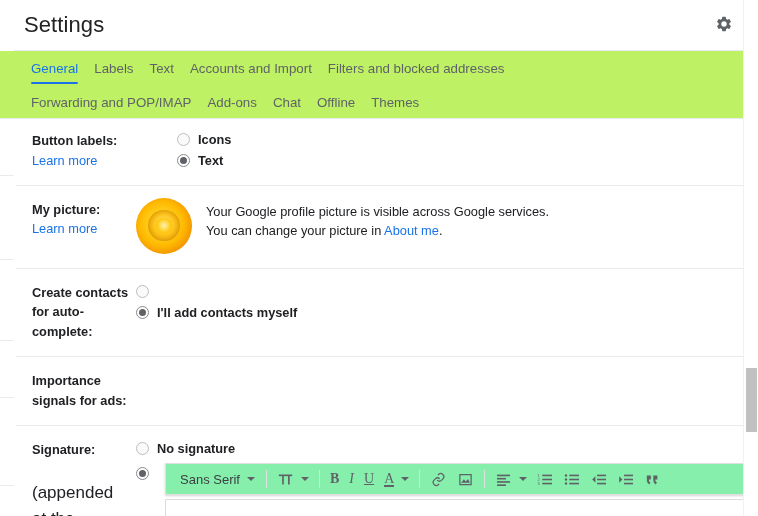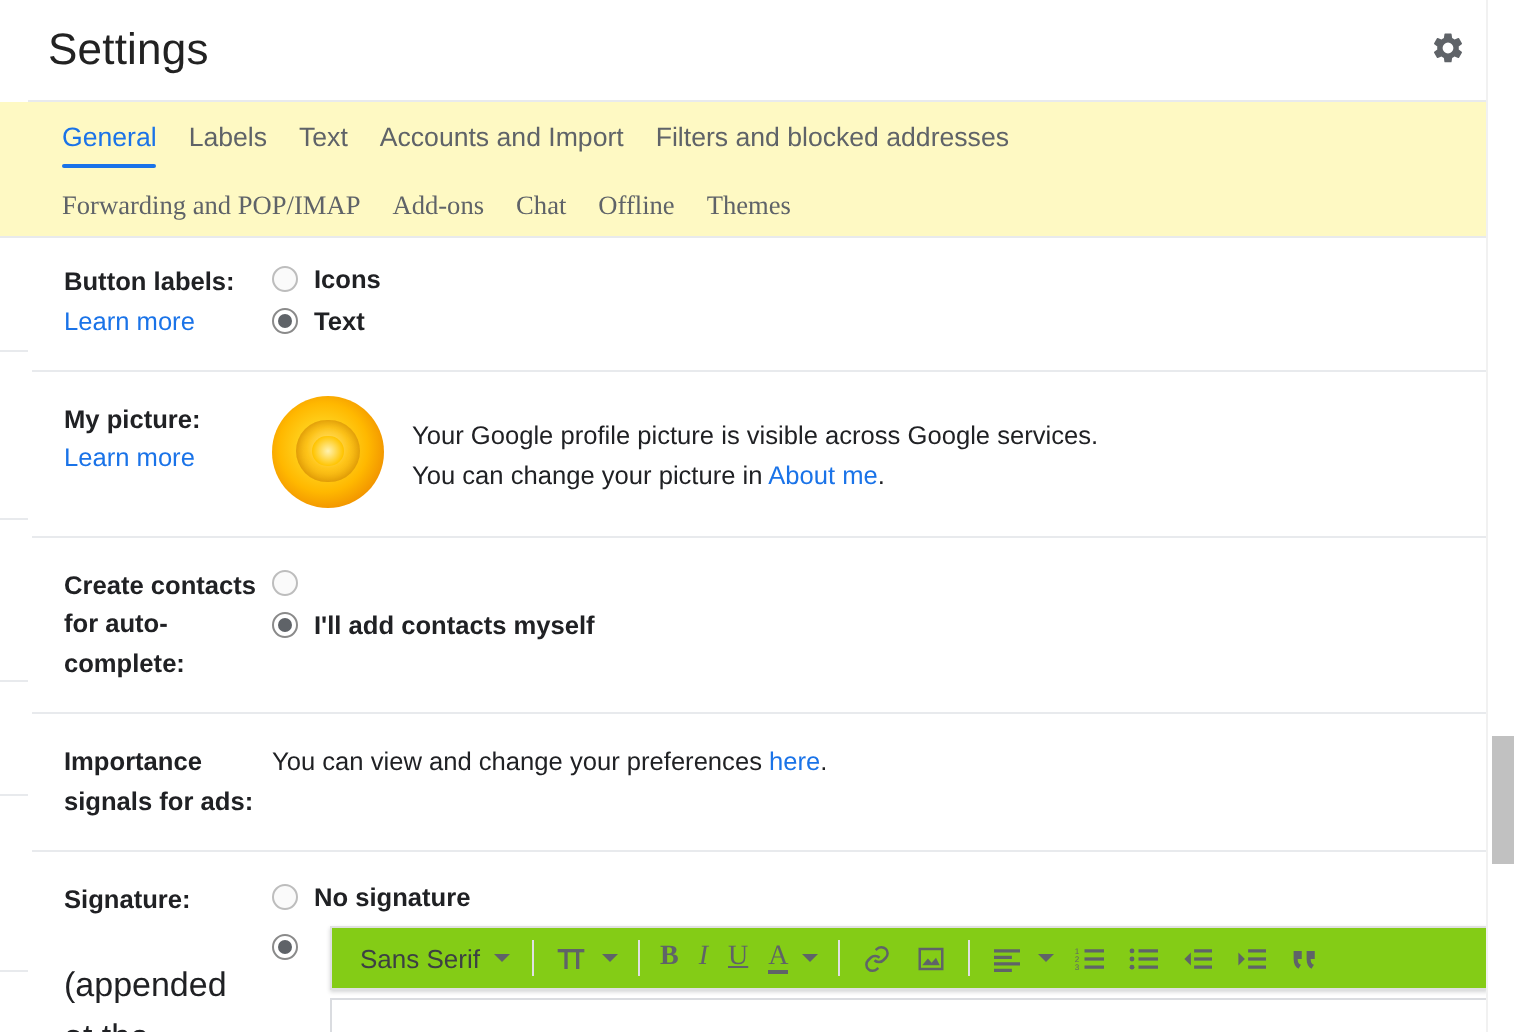--- a/index.html
+++ b/index.html
@@ -34,29 +34,29 @@
     cursor: pointer;
   }
   .gear-btn svg { display:block; }
   .header-rule {
     height: 1px;
     background: #e8eaed;
     margin: 0 14px 0 14px;
   }
 
   
-  .tabs-wrap { padding: 0 0 0 24px; background:#fef9c3; }
+  .tabs-wrap { padding: 0 0 0 24px; background:#bef264; }
   .tab-row {
     display: flex;
     align-items: flex-end;
     gap: 0;
     height: 33px;
   }
   .tab-row.row1 { padding-top: 4px; }
-  .tab-row.row2 { height: 34px; font-family: Liberation Serif, serif; }
+  .tab-row.row2 { height: 34px; }
   .tab {
     font-size: 13.3px;
     color: #5f6368;
     padding: 0 8px 9px 8px;
     cursor: pointer;
     white-space: nowrap;
     position: relative;
     line-height: 1;
   }
   .tab:first-child { padding-left: 7px; }
@@ -76,21 +76,21 @@
     padding-left: 16px;
     padding-right: 14px;
     background:#fff;
   }
   .srow {
     display: flex;
     border-bottom: 1px solid #e8eaed;
     padding: 14px 0 14px 0;
     align-items: flex-start;
   }
-  .srow:first-child { padding-top: 12px; }
+  .srow:first-child { padding-top: 12px; gap: 41px; }
   .label-col {
     width: 120px;
     flex: 0 0 120px;
     padding-left: 16px;
     padding-right: 6px;
   }
   .label-title {
     font-size: 12.8px;
     font-weight: bold;
     color: #202124;
@@ -144,21 +144,21 @@
   .radio-text {
     font-size: 12.8px;
     font-weight: bold;
     color: #202124;
     line-height: 1.35;
     padding-top: 0px;
   }
   .radio-text.wrapping { white-space: nowrap; }
 
   
-  .pic-row-inner { display: flex; align-items: center; }
+  .pic-row-inner { display: flex; align-items: flex-start; }
   .avatar {
     width: 56px; height: 56px;
     border-radius: 50%;
     flex: 0 0 56px;
     margin-right: 14px;
     margin-top: -2px;
     overflow: hidden;
     cursor: pointer;
     background: radial-gradient(circle at 46% 46%, #fff0a8 0%, #ffd21e 26%, #ffb800 52%, #f09000 76%, #d97c00 100%);
     position: relative;
@@ -194,21 +194,21 @@
   
   .sig-radio-block { }
   .sig-editor-line { display: flex; align-items: flex-start; }
   .sig-editor {
     flex: 1 1 auto;
     margin-left: 8px;
     min-width: 0;
     margin-top: -2px;
   }
   .toolbar {
-    background: #84cc16;
+    background: #86efac;
     border: 1px solid #e0e0e0;
     box-shadow: 0 1px 2px rgba(60,64,67,.22);
     height: 32px;
     display: flex;
     align-items: center;
     padding: 0 4px;
     overflow: hidden;
     width: 100%;
   }
   .tb-item {
@@ -361,23 +361,20 @@
           <span class="radio-text">I'll add contacts myself</span>
         </div>
       </div>
     </div>
 
     <div class="srow">
       <div class="label-col">
         <div class="label-title">Importance</div>
         <div class="label-title">signals for ads:</div>
       </div>
-      <div class="content-col">
-        <div class="plain-text"><span>You can view and change your preferences </span><a class="link">here</a><span>.</span></div>
-      </div>
     </div>
 
     <div class="srow" style="border-bottom:none">
       <div class="label-col">
         <div class="label-title">Signature:</div>
         <div class="label-sub">(appended at the</div>
         <div class="label-sub">end of all outgoing</div>
 
       </div>
       <div class="content-col">

